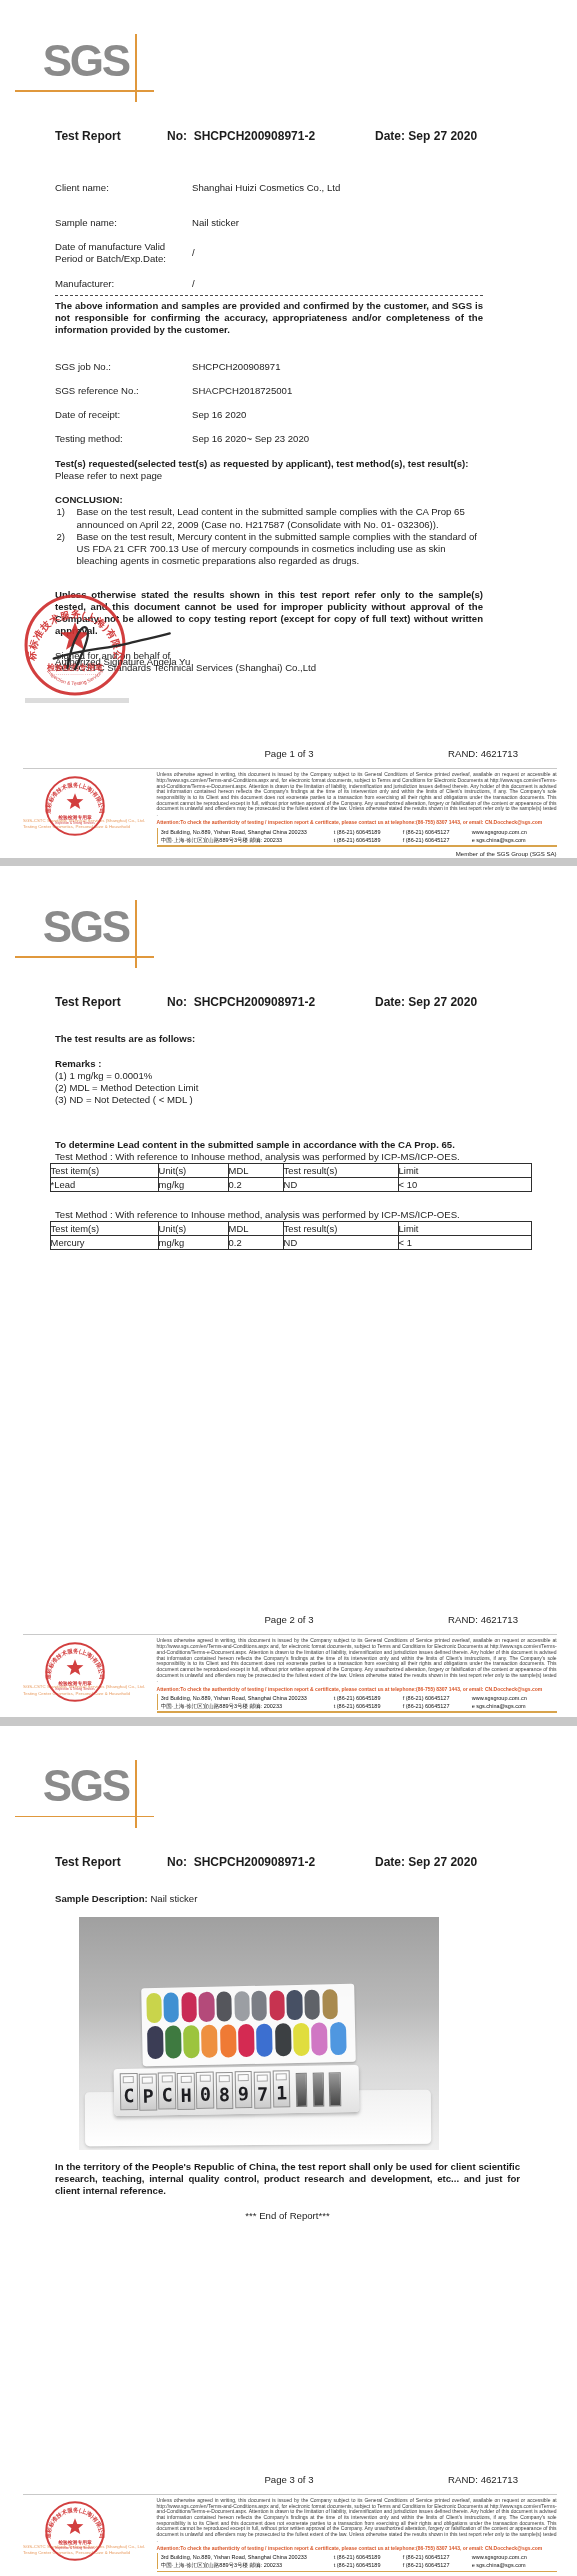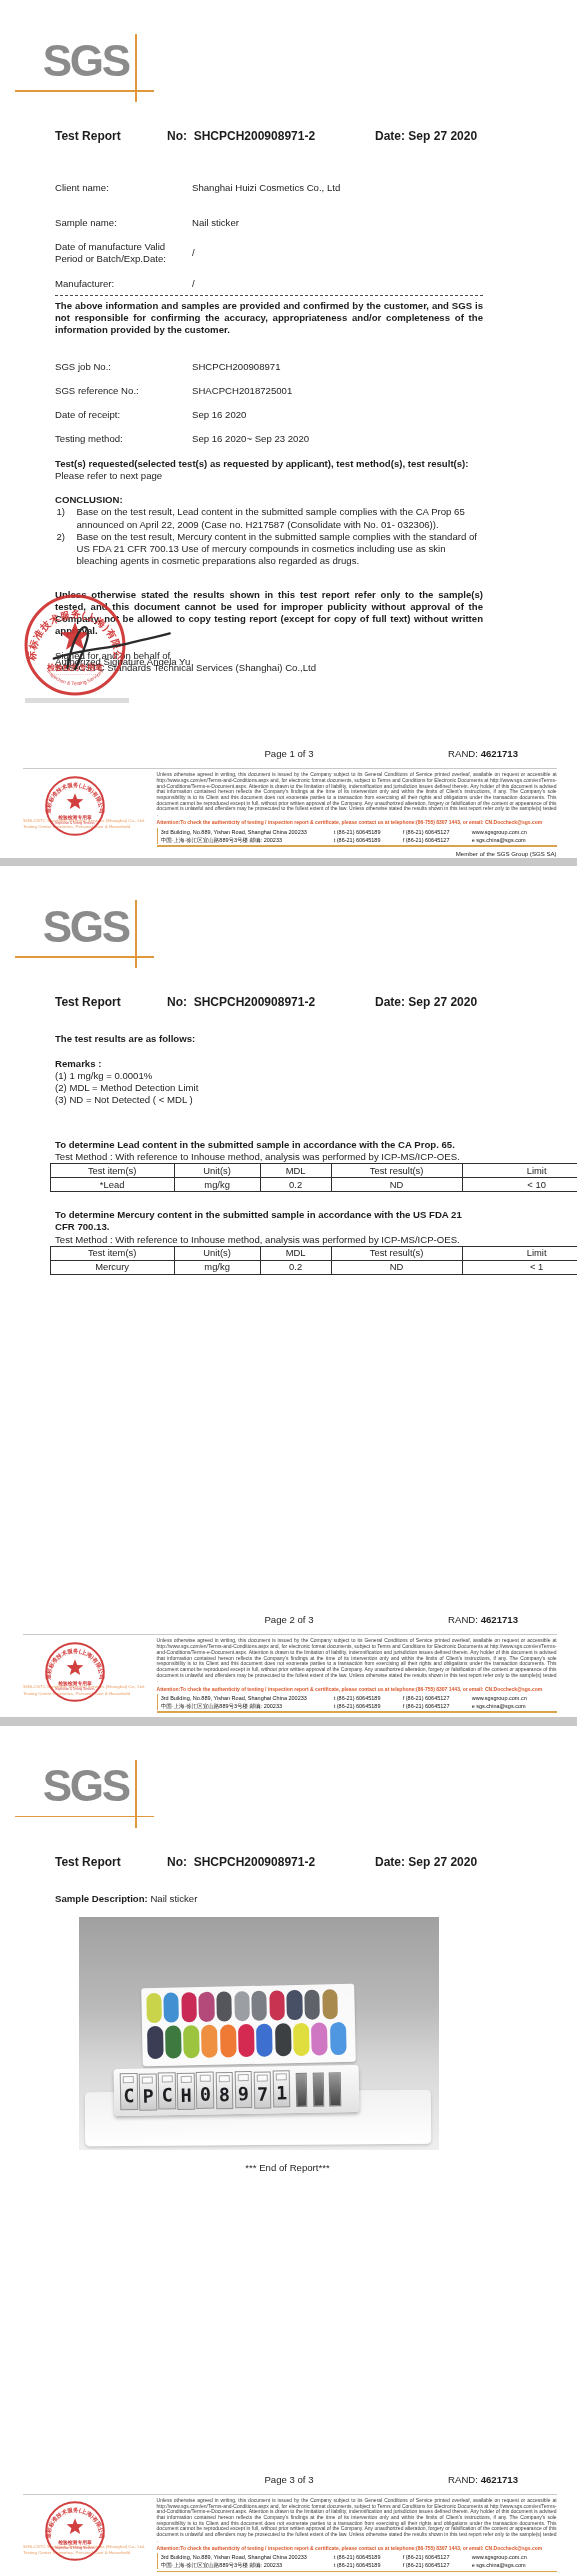--- a/index.html
+++ b/index.html
@@ -34,39 +34,39 @@
   .ctext{flex:1;}
   
   .big-stamp{position:absolute;left:23px;top:593px;z-index:2;opacity:.92;}
   .sig-svg{position:absolute;left:40px;top:611px;z-index:3;}
   .auth-line{position:absolute;left:55px;top:656px;font-size:9.6px;z-index:4;}
   .scan-artifact{position:absolute;left:25px;top:698px;width:104px;height:5.4px;background:#dcdcdc;}
   
   .pageline{position:absolute;top:748px;left:0;width:100%;font-size:9.6px;}
   .pagenum{display:block;text-align:center;}
   .rand{position:absolute;right:60px;top:0;}
-  .rand b{font-weight:bold;}
+  .rand b{font-weight:normal;}
   
   .footer{position:absolute;left:23px;right:21.4px;top:768px;border-top:0.8px solid #c9c9c9;padding-top:3.1px;display:flex;}
   .f-left{width:129px;flex:none;position:relative;height:83px;}
   .f-stamp{position:absolute;left:20px;top:1.5px;z-index:2;opacity:.92;}
   .f-company{position:absolute;left:0;top:46px;width:129px;font-size:4.4px;line-height:6.1px;color:#e89a5e;z-index:1;}
   .f-right{flex:1;padding-left:4.6px;}
   .f-disc{font-size:5px;line-height:5.7px;text-align:justify;color:#3c3c3c;}
   .f-att{font-size:5px;line-height:6px;color:#d9582b;font-weight:bold;margin-top:1.5px;}
   .f-addr{border-left:0.8px solid #d8a34c;margin-top:2.3px;}
   .arow{display:flex;font-size:5.5px;line-height:8px;padding-left:3.1px;color:#111;}
   .a1{width:173px;flex:none;}
   .a2,.a3{width:69px;flex:none;}
   .a4{flex:1;}
   .f-rule{height:1.5px;background:#d8a34c;margin-top:1.5px;}
   .f-member{font-size:6.1px;text-align:right;margin-top:3.1px;color:#222;}
   
   .rtable{border-collapse:collapse;width:477px;margin-left:-5.4px;table-layout:fixed;}
-  .rtable td{border:0.8px solid #2e2e2e;text-align:center;font-size:9.4px;height:13px;padding:0 8px;}
+  .rtable td{border:0.8px solid #2e2e2e;font-size:9.4px;height:13px;padding:0 0;}
   .c1{width:107px}.c2{width:69px}.c3{width:54px}.c4{width:114px}.c5{width:132px}
   
   .photo{position:relative;width:360px;height:233px;margin:12.2px 0 0 24px;background:linear-gradient(180deg,#a0a0a0,#b9b9b9 38%,#d8d8d8 64%,#efefef 100%);overflow:hidden;}
   .mat{position:absolute;left:6.1px;top:174px;width:346px;height:54px;background:linear-gradient(180deg,#f1f1f1,#ffffff);border-radius:4.6px;transform:rotate(-.4deg);box-shadow:0 1.5px 3.1px rgba(0,0,0,.18);}
   .sheet{position:absolute;left:63px;top:69px;width:213px;height:78px;background:rgba(253,253,253,.95);border-radius:3.1px;transform:rotate(-1.2deg);box-shadow:0 1.5px 2.3px rgba(0,0,0,.22);padding:4.6px 4.6px;box-sizing:border-box;}
   .srow{display:flex;gap:2.3px;}
   .srow1 .sw{width:15.3px;height:30px;border-radius:7.7px;}
   .srow2{margin-top:3.1px;}
   .srow2 .sw{width:16px;height:33px;border-radius:8.4px;}
   .board{position:absolute;left:35px;top:150px;width:245px;height:47px;background:linear-gradient(180deg,#fbfbfb,#e2e2e2);border-radius:3.8px;transform:rotate(-1deg);box-shadow:0 2.3px 3.8px rgba(0,0,0,.28);display:flex;align-items:center;padding:0 6.1px;box-sizing:border-box;gap:1.5px;}
@@ -248,21 +248,20 @@
       <tr>
         <td>*Lead</td>
         <td>mg/kg</td>
         <td>0.2</td>
         <td>ND</td>
         <td>&lt; 10</td>
       </tr>
     </tbody>
       </table>
     <div class="gap22"></div>
-    <div class="bold">To determine Mercury content in the submitted sample in accordance with the US FDA 21 CFR 700.13.</div>
     <div>Test Method : With reference to Inhouse method, analysis was performed by ICP-MS/ICP-OES.</div>
     <table class="rtable">
       <tbody>
           <tr>
         <td class="c1">Test item(s)</td>
         <td class="c2">Unit(s)</td>
         <td class="c3">MDL</td>
         <td class="c4">Test result(s)</td>
         <td class="c5">Limit</td>
       </tr>
@@ -376,20 +375,21 @@
         <span class="lt">8</span>
         <span class="lt">9</span>
         <span class="lt">7</span>
         <span class="lt">1</span>
         <span class="bt"></span>
         <span class="bt"></span>
         <span class="bt"></span>
       </div>
     </div>
 
+    <div class="bold just" style="margin-top:10.7px;">In the territory of the People's Republic of China, the test report shall only be used for client scientific research, teaching, internal quality control, product research and development, etc... and just for client internal reference.</div>
     <div class="endline">*** End of Report***</div>
   </div>
 
   <div class="pageline">
     <span class="pagenum">Page 3 of 3</span>
     <span class="rand"><span>RAND:</span>&nbsp;<b>4621713</b></span>
   </div>
 
   <div class="footer">
     <div class="f-left">

